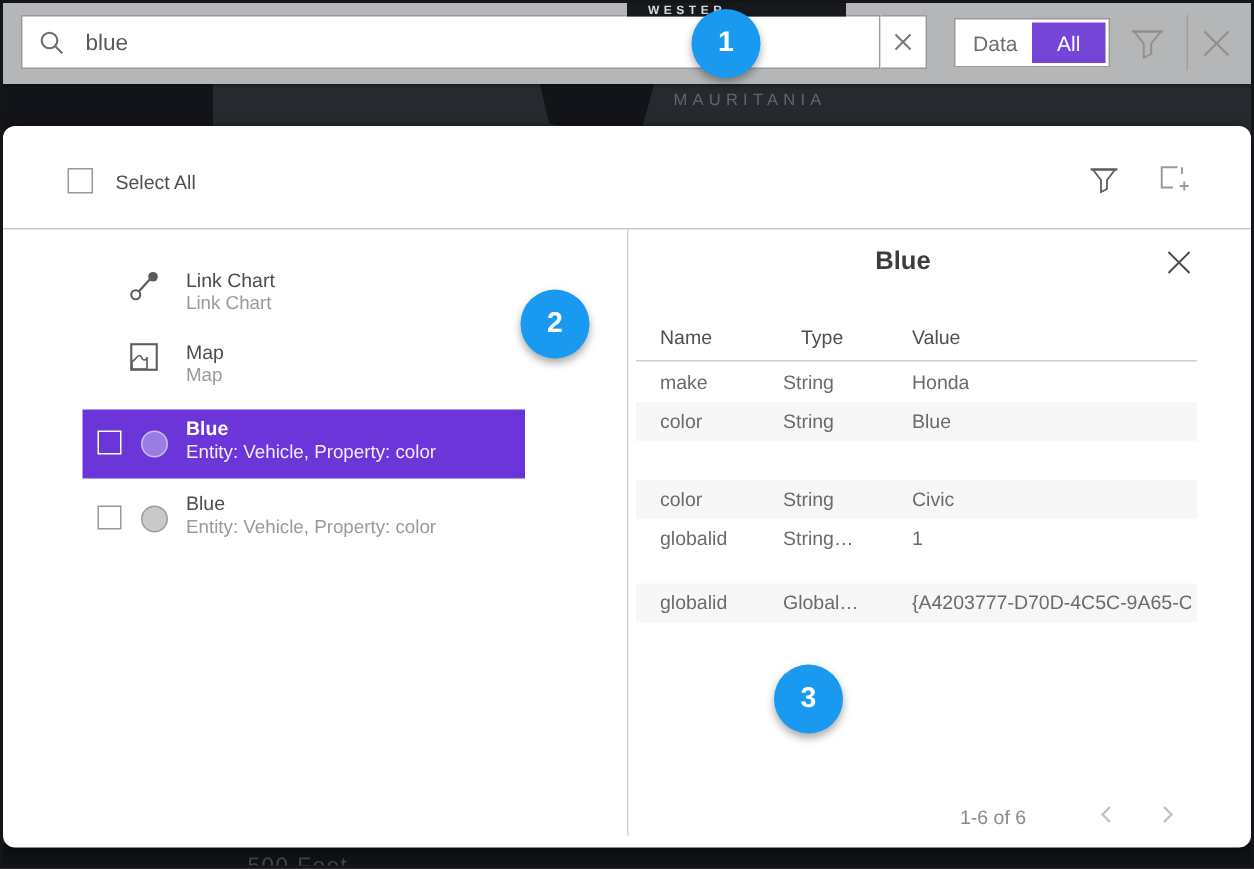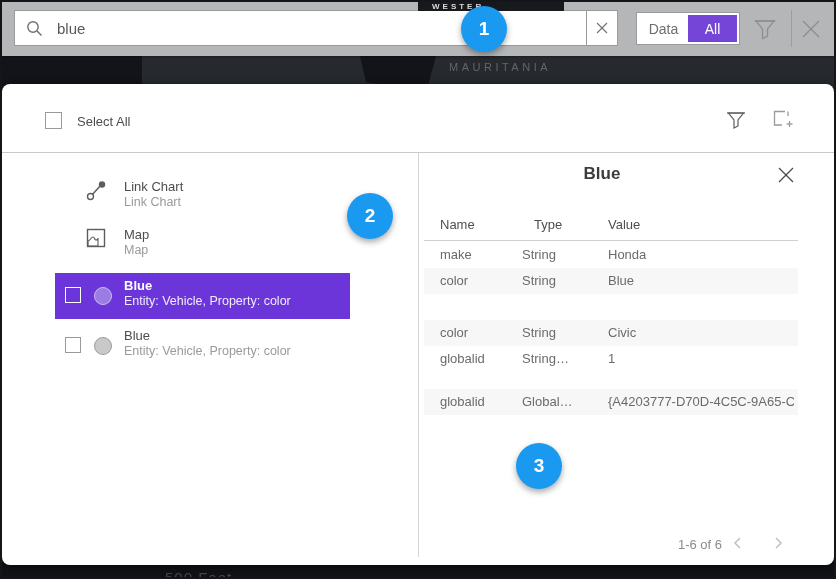--- a/index.html
+++ b/index.html
@@ -87,21 +87,21 @@
     font-size:17px; font-weight:bold; color:#3c3c3c;
   }
   .detail-close { position:absolute; left:775px; top:82px; cursor:pointer; }
   .tbl-header { position:absolute; top:133px; font-size:13px; color:#4f4f4f; }
   .th-name { left:438px; } .th-type { left:520px;margin-left:12px; } .th-value { left:606px; }
   .tbl-underline { position:absolute; left:422px; top:156px; width:374px; height:1px; background:#cfcfcf; }
   .tbl-row { position:absolute; left:422px; width:374px; height:26px; }
   .tbl-row.striped { background:#f7f7f7; }
   .tbl-cell { position:absolute; top:5px; font-size:13px; color:#6b6b6b; white-space:nowrap; }
   .td-name { left:16px; } .td-type { left:98px; } .td-value { left:184px; max-width:186px; overflow:hidden; }
-  .pagination-label { position:absolute; left:600px; top:453px; width:120px; text-align:right; font-size:13px; color:#8b8b8b; }
+  .pagination-label { position:absolute; left:600px; top:453px; width:120px; text-align:center; font-size:13px; color:#8b8b8b; }
   .page-prev { position:absolute; left:729px; top:452px; cursor:pointer; }
   .page-next { position:absolute; left:769px; top:452px; cursor:pointer; }
   
   .badge {
     position:absolute; width:46px; height:46px; border-radius:50%;
     background:#199af0; color:#fff; font-size:19px; font-weight:bold;
     display:flex; align-items:center; justify-content:center;
     box-shadow:0 3px 6px rgba(0,0,0,.35);
   }
   .badge-1 { left:459px; top:4px; }

